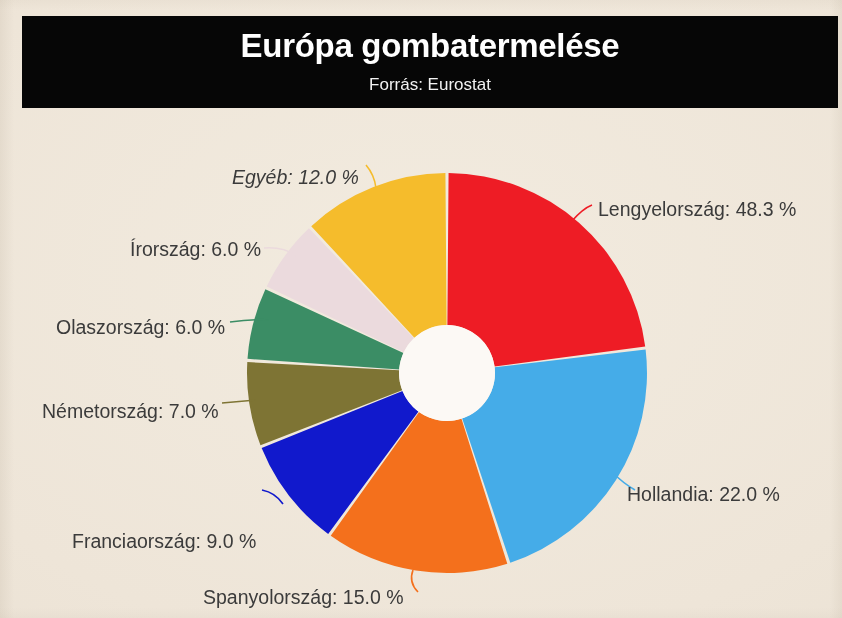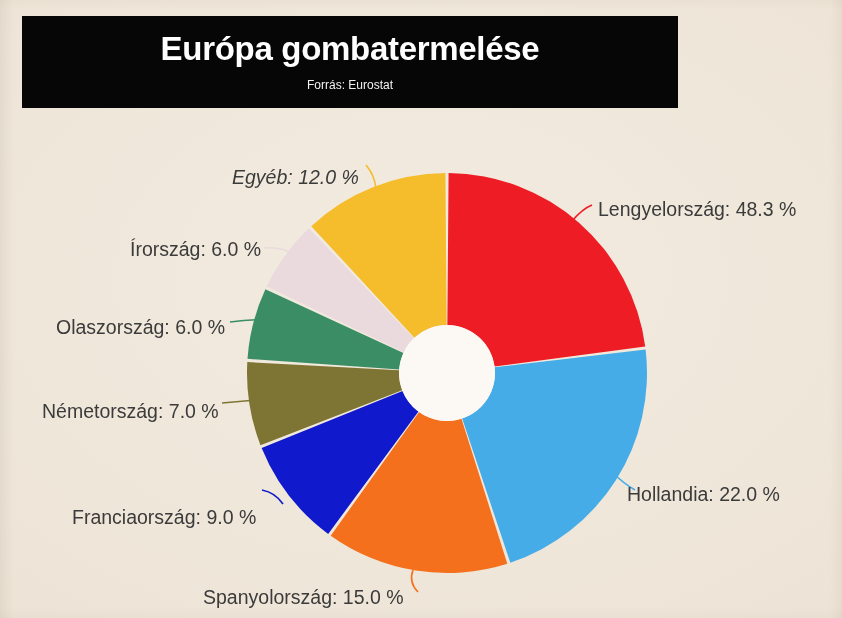--- a/index.html
+++ b/index.html
@@ -31,42 +31,42 @@
       linear-gradient(to left,  rgba(190,178,160,0.18) 0px, rgba(190,178,160,0) 12px),
       linear-gradient(to bottom, rgba(190,178,160,0.10) 0px, rgba(190,178,160,0) 10px),
       linear-gradient(to top,    rgba(190,178,160,0.10) 0px, rgba(190,178,160,0) 10px);
   }
 
   
   #title-banner {
     position: absolute;
     left: 22px;
     top: 16px;
-    width: 656px;
+    width: 816px;
     height: 92px;
     background: #060606;
     display: flex;
     flex-direction: column;
     align-items: center;
     justify-content: center;
     z-index: 4;
   }
   #chart-title {
     color: #ffffff;
     font-size: 33px;
     font-weight: bold;
     letter-spacing: -0.3px;
     line-height: 1.05;
     margin: 0 0 2px 0;
     text-align: center;
     white-space: nowrap;
   }
   #chart-subtitle {
     color: #f2f2f2;
-    font-size: 12px;
+    font-size: 17px;
     font-weight: normal;
     text-align: center;
     margin-top: 9px;
     white-space: nowrap;
   }
 
   
   #chart-area {
     position: absolute;
     left: 0; top: 0;
@@ -126,20 +126,20 @@
           <path d="M 366 165 C 372 172 375 180 376 188" fill="none" stroke="#f5bc2c" stroke-width="1.6"></path>
         </g>
       <circle id="donut-hole" cx="447" cy="373" r="48" fill="#fcf9f5"></circle>
     </svg>
   </div>
 
   <div id="labels-layer">
       <div class="slice-label anchor-start" style="left: 598px; top: 200px;">Lengyelország: 48.3 %</div>
       <div class="slice-label anchor-start" style="left: 627px; top: 485px;">Hollandia: 22.0 %</div>
       <div class="slice-label anchor-start" style="left: 203px; top: 588px;">Spanyolország: 15.0 %</div>
-      <div class="slice-label anchor-start" style="left: 72px; top: 508px;">Franciaország: 9.0 %</div>
+      <div class="slice-label anchor-start" style="left: 72px; top: 532px;">Franciaország: 9.0 %</div>
       <div class="slice-label anchor-start" style="left: 42px; top: 402px;">Németország: 7.0 %</div>
       <div class="slice-label anchor-start" style="left: 56px; top: 318px;">Olaszország: 6.0 %</div>
       <div class="slice-label anchor-start" style="left: 130px; top: 240px;">Írország: 6.0 %</div>
       <div class="slice-label anchor-start" style="left: 232px; top: 168px; font-style: italic;">Egyéb: 12.0 %</div>
     </div>
 
 </div>
 
 </body></html>

